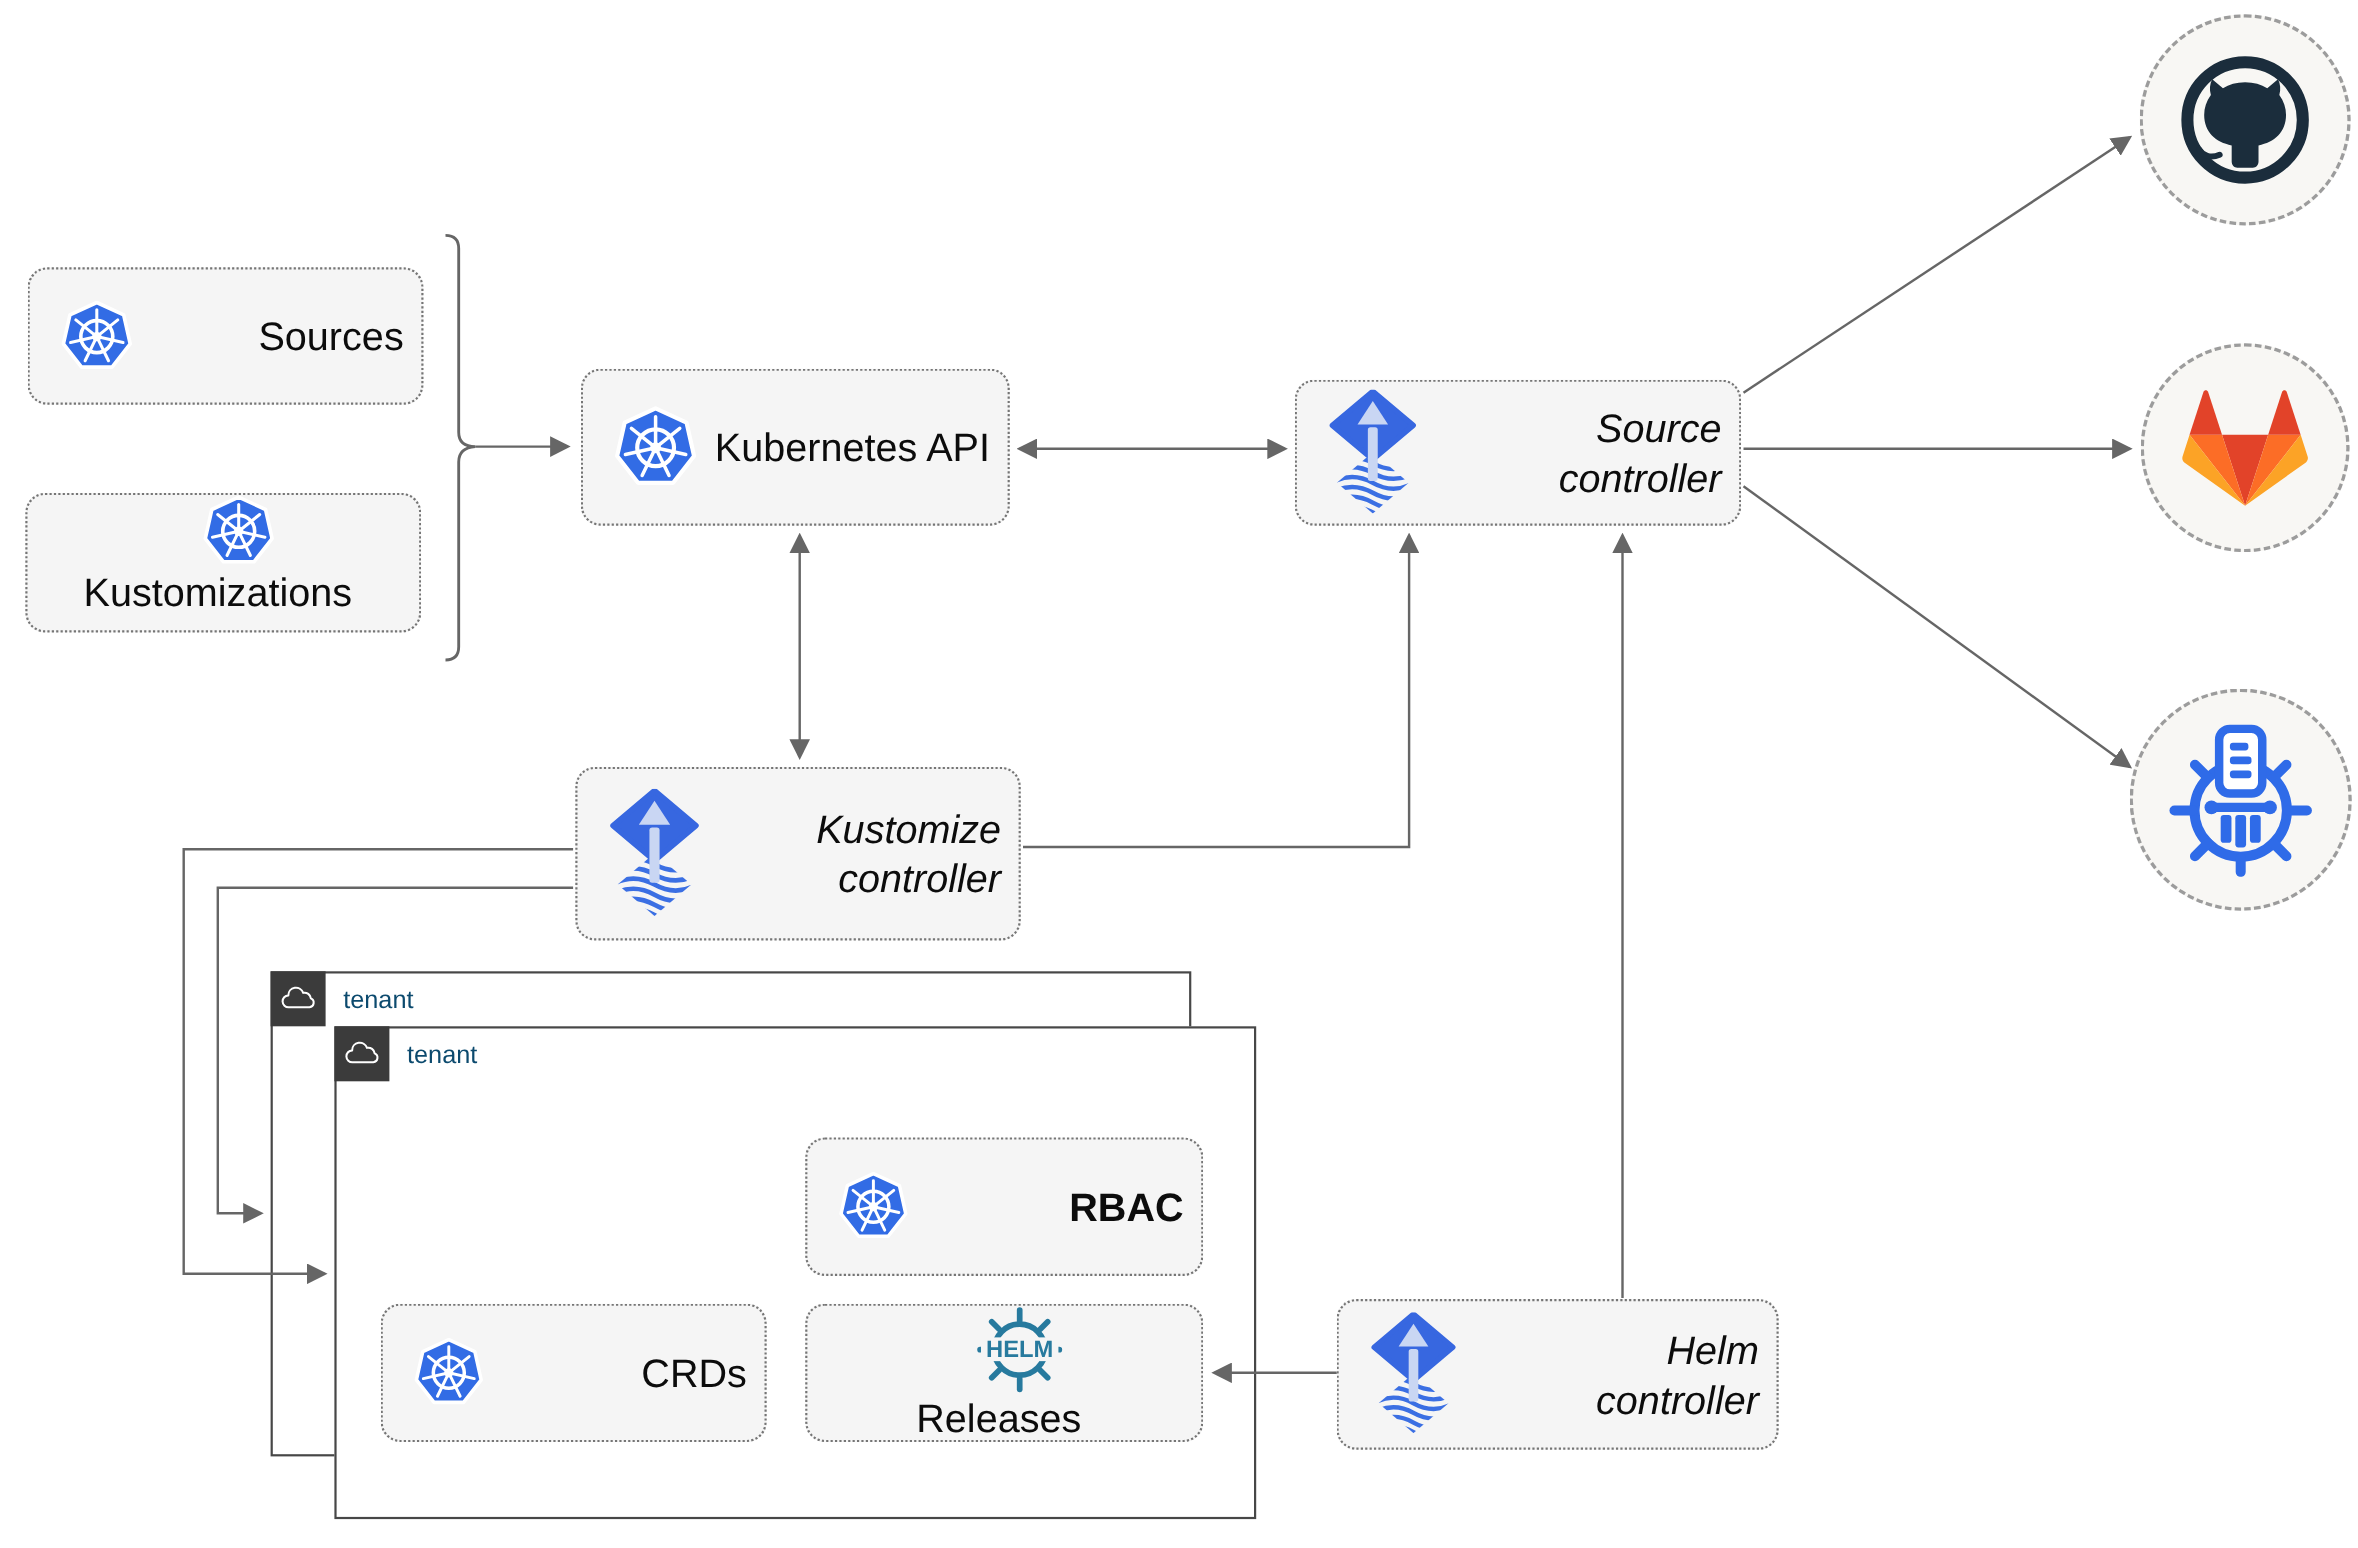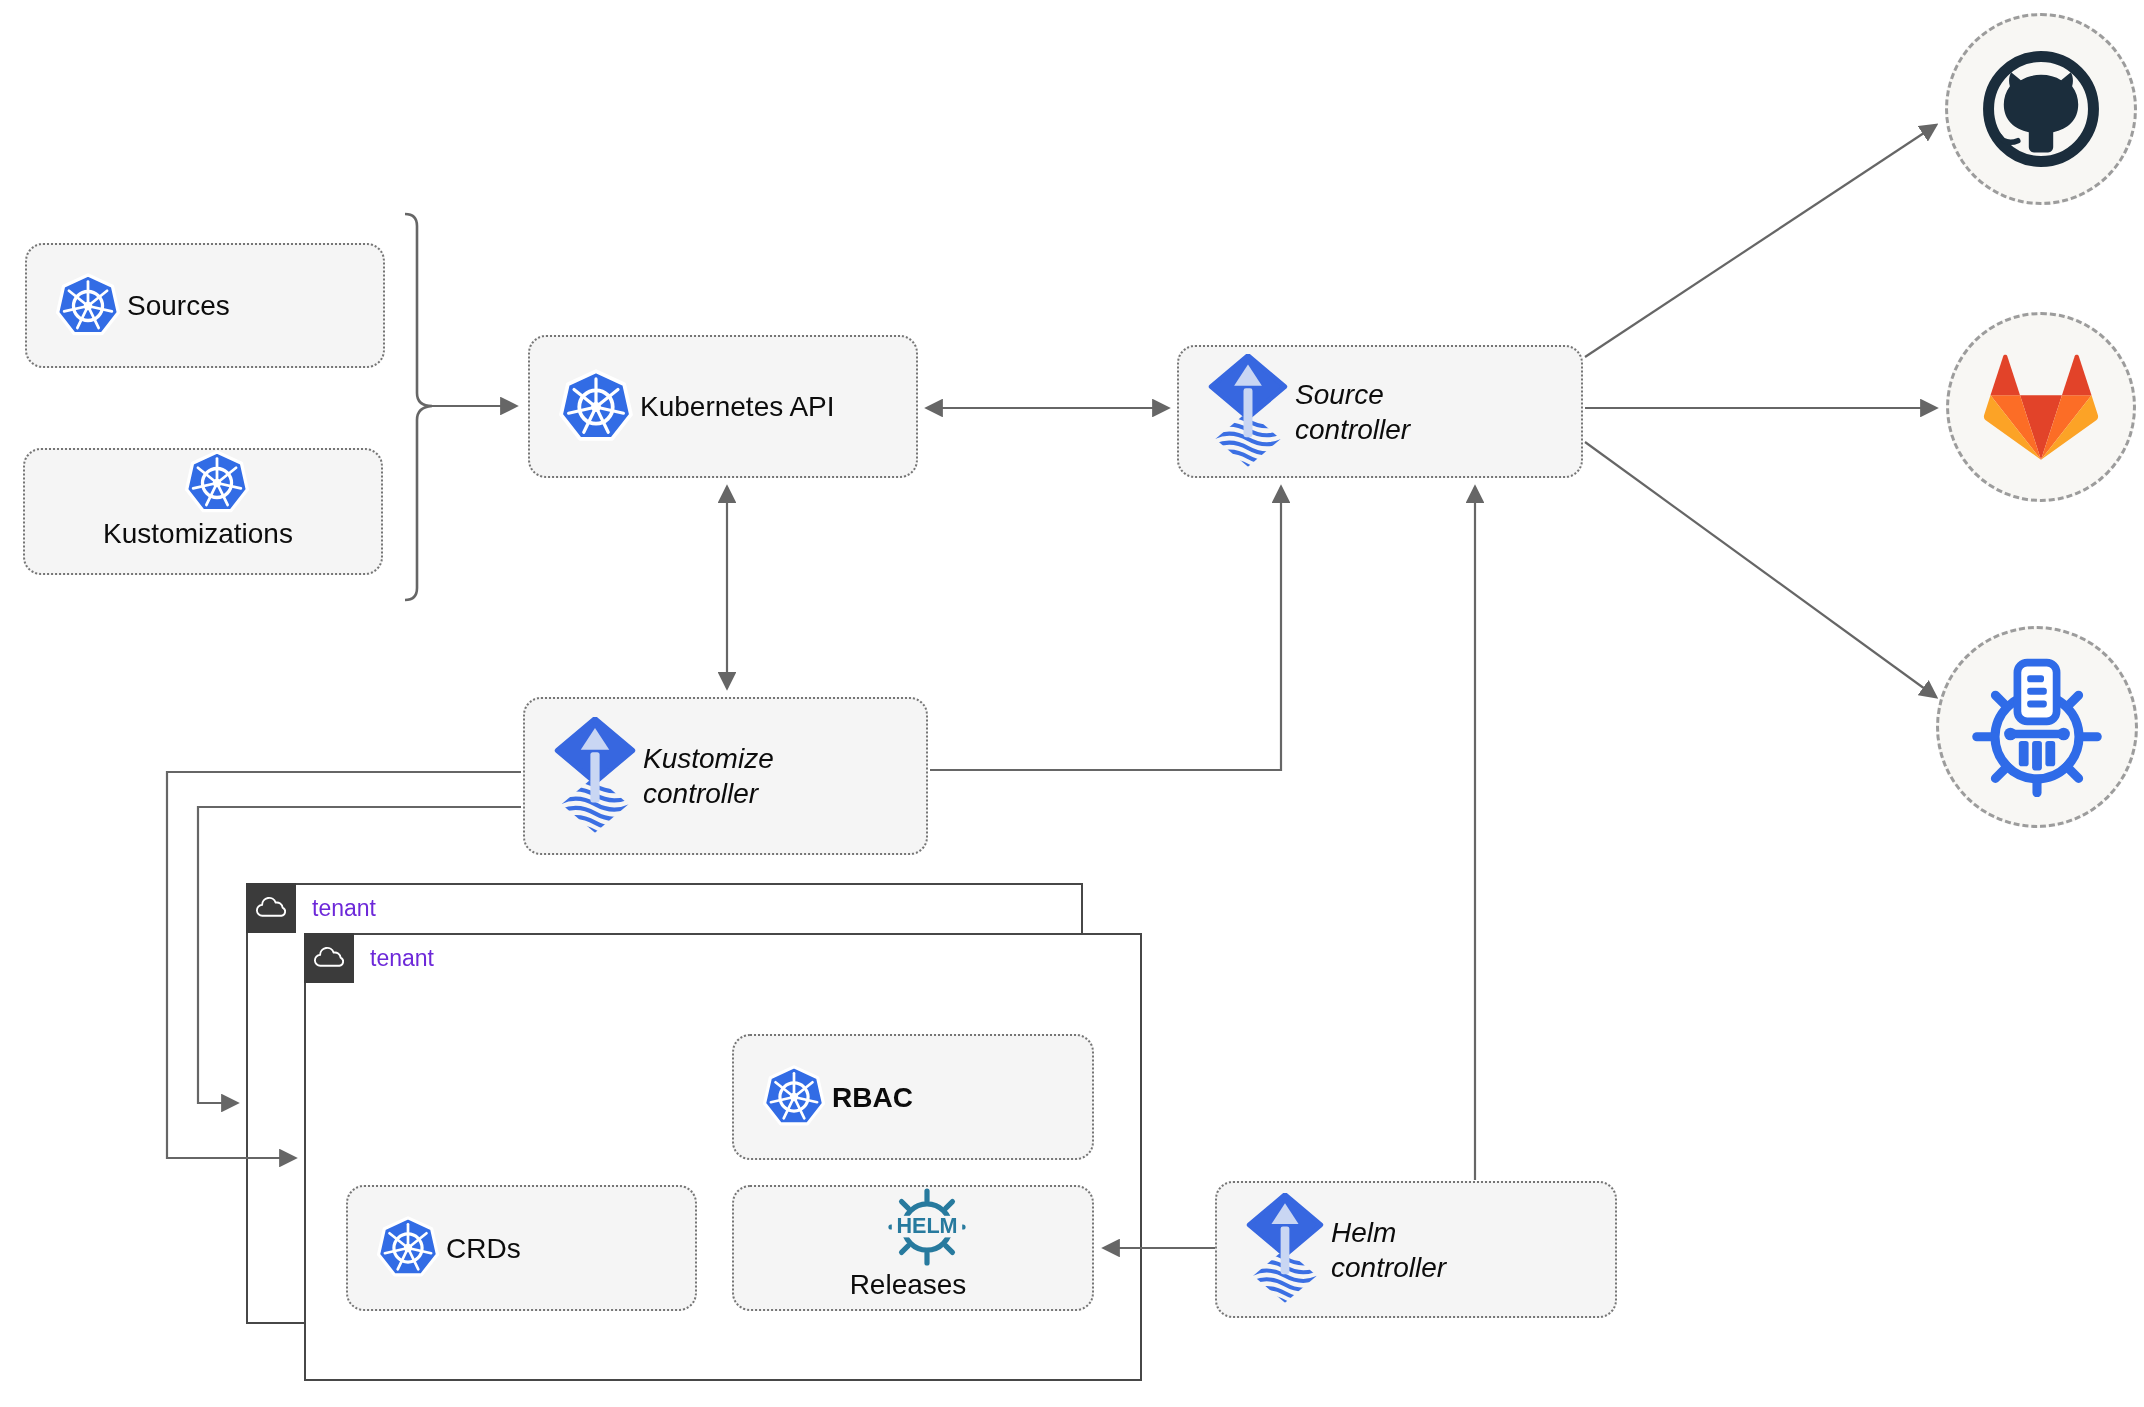--- a/index.html
+++ b/index.html
@@ -10,33 +10,33 @@
   svg.wires{position:absolute;left:0;top:0;width:2144px;height:1407px;z-index:5;pointer-events:none;}
   .hidden-defs{position:absolute;width:0;height:0;overflow:hidden;}
 
   .node{
     position:absolute;display:flex;align-items:center;
     background:#f5f5f5;border:2px dotted #757575;border-radius:18px;z-index:6;
     box-sizing:border-box;
   }
   .node .nicon{flex:0 0 auto;margin-left:28px;}
   .node .nlabel{
-    flex:1;text-align:left;font-size:28px;color:#0c0c0c;line-height:1.25;
+    flex:1;text-align:right;font-size:36px;color:#0c0c0c;line-height:1.25;
     padding:0 16px 0 6px;
   }
   .node .nlabel .wrap{display:inline-block;max-width:168px;font-style:italic;}
 
   .tenant{position:absolute;background:#ffffff;border:2px solid #474747;box-sizing:border-box;}
   .tenant-back{left:246px;top:883px;width:837px;height:441px;z-index:1;}
   .tenant-front{left:304px;top:933px;width:838px;height:448px;z-index:2;}
   .tenant-tab{
     position:absolute;left:-2px;top:-2px;width:50px;height:50px;background:#3b3b3b;
     display:flex;align-items:center;justify-content:center;
   }
-  .tenant-name{position:absolute;left:64px;top:10px;font-size:23px;color:#6d28d9;text-align:center;}
+  .tenant-name{position:absolute;left:64px;top:10px;font-size:23px;color:#0c4a6e;text-align:center;}
 
   .endpoint{
     position:absolute;border-radius:50%;border:3px dashed #9c9c9c;background:#f8f7f4;
     display:flex;align-items:center;justify-content:center;z-index:6;box-sizing:border-box;
   }
 </style>
 </head>
 <body>
 
 <svg class="hidden-defs" aria-hidden="true">

